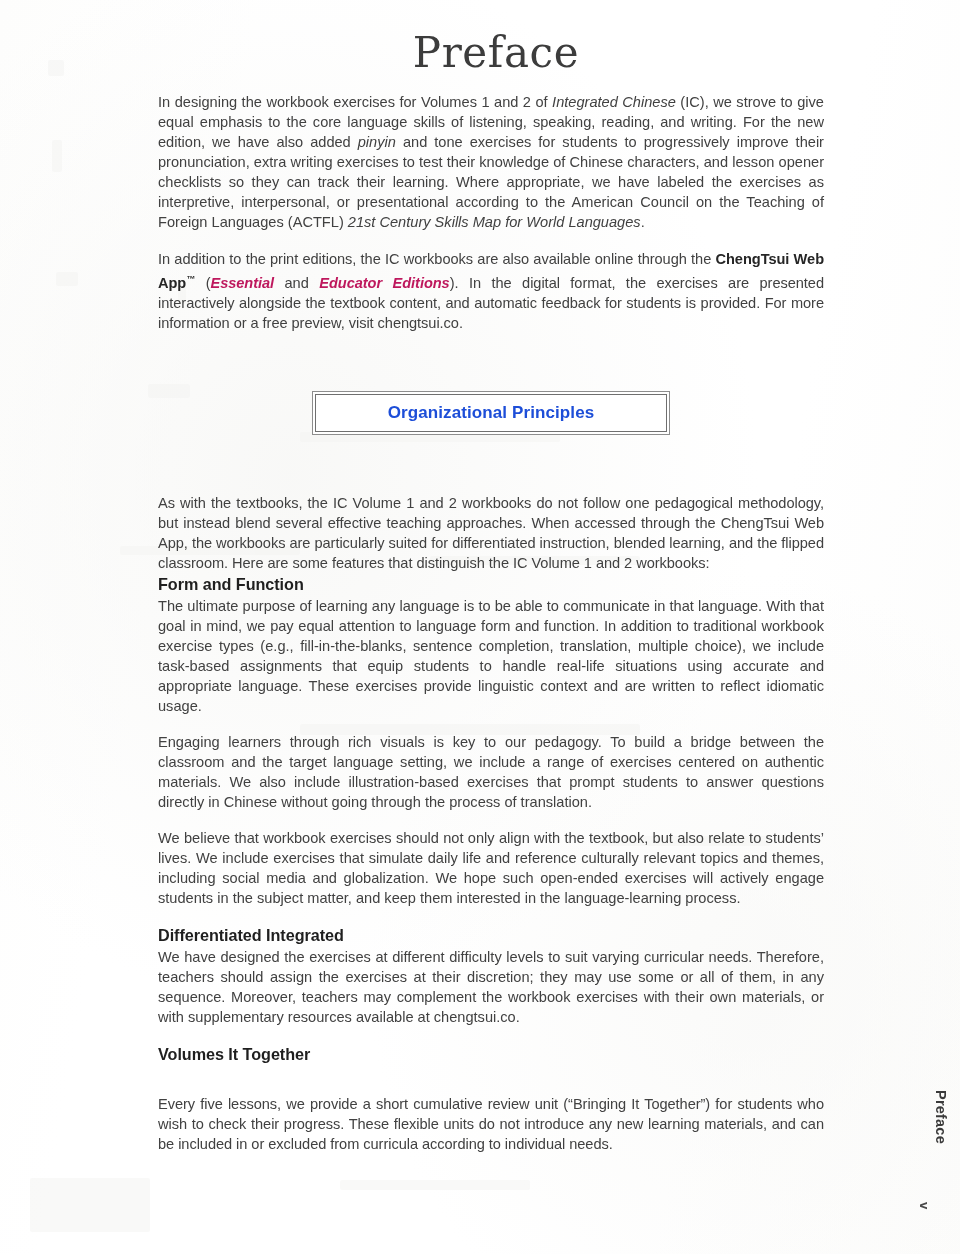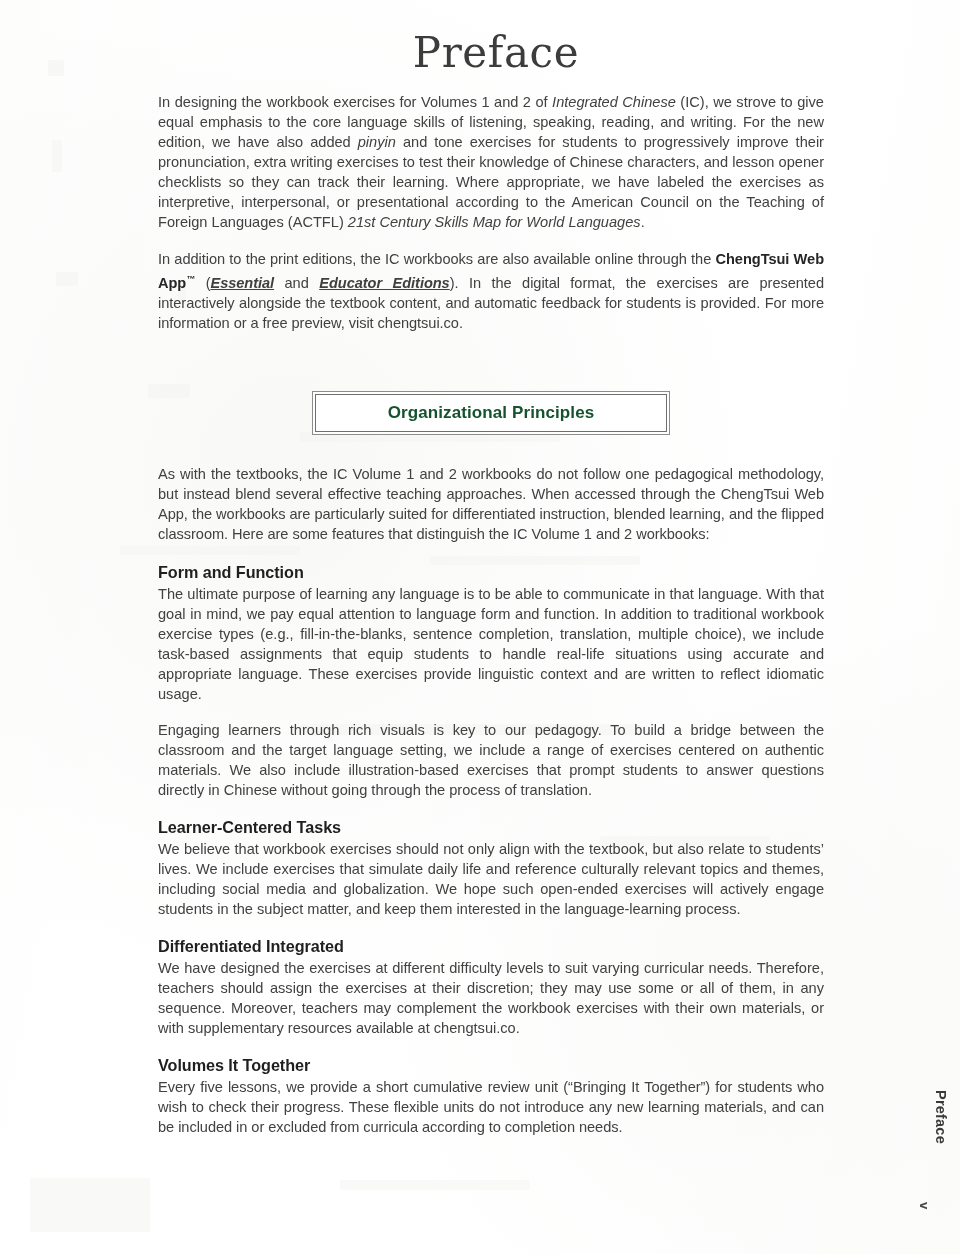--- a/index.html
+++ b/index.html
@@ -72,25 +72,25 @@
     line-height: 20px;
     text-align: justify;
     text-justify: inter-word;
     color: #414141;
     hyphens: none;
   }
   p.body + p.body { margin-top: 17px; }
 
   .b    { font-weight: 700; color: #262626; }
   .i    { font-style: italic; }
-  .bi   { font-weight: 700; font-style: italic; color: #404040; text-decoration: underline; }
+  .bi   { font-weight: 700; font-style: italic; color: #be185d; }
   .tm   { font-size: 9px; vertical-align: super; font-weight: 700; }
 
   
-  p.tight { letter-spacing: -0.05px; }
+  p.tight { letter-spacing: -0.05px; margin-top: 29px; }
 
   
   .box-wrap {
     position: absolute;
     left: 296px;
     top: 391px;
     width: 358px;
     height: 44px;
   }
   .box-outer {
@@ -103,21 +103,21 @@
     position: absolute;
     inset: 3px;
     border: 1px solid #6f6f6f;
     display: flex;
     align-items: center;
     justify-content: center;
   }
   .box-label {
     font-size: 17px;
     font-weight: 700;
-    color: #14532d;
+    color: #1d4ed8;
     letter-spacing: 0.1px;
   }
 
   
   .col2 {
     position: absolute;
     left: 142px;
     top: 464px;
     width: 666px;
   }
@@ -204,42 +204,41 @@
     <div class="box-outer"></div>
     <div class="box-inner">
       <span class="box-label">Organizational Principles</span>
     </div>
   </div>
 
   <div class="col2">
 
     <p class="body tight">As with the textbooks, the IC Volume 1 and 2 workbooks do not follow one pedagogical methodology, but instead blend several effective teaching approaches. When accessed through the ChengTsui Web App, the workbooks are particularly suited for differentiated instruction, blended learning, and the flipped classroom. Here are some features that distinguish the IC Volume 1 and 2 workbooks:</p>
 
-    <div class="section" style="margin-top:17px;">
+    <div class="section" style="margin-top:0;">
       <h3 class="sub">Form and Function</h3>
       <p class="body">The ultimate purpose of learning any language is to be able to communicate in that language. With that goal in mind, we pay equal attention to language form and function. In addition to traditional workbook exercise types (e.g., fill-in-the-blanks, sentence completion, translation, multiple choice), we include task-based assignments that equip students to handle real-life situations using accurate and appropriate language. These exercises provide linguistic context and are written to reflect idiomatic usage.</p>
     </div>
 
     <div class="section">
       <p class="body">Engaging learners through rich visuals is key to our pedagogy. To build a bridge between the classroom and the target language setting, we include a range of exercises centered on authentic materials. We also include illustration-based exercises that prompt students to answer questions directly in Chinese without going through the process of translation.</p>
     </div>
 
     <div class="section">
-      <h3 class="sub">Learner-Centered Tasks</h3>
       <p class="body">We believe that workbook exercises should not only align with the textbook, but also relate to students’ lives. We include exercises that simulate daily life and reference culturally relevant topics and themes, including social media and globalization. We hope such open-ended exercises will actively engage students in the subject matter, and keep them interested in the language-learning process.</p>
     </div>
 
     <div class="section">
       <h3 class="sub">Differentiated Integrated</h3>
       <p class="body">We have designed the exercises at different difficulty levels to suit varying curricular needs. Therefore, teachers should assign the exercises at their discretion; they may use some or all of them, in any sequence. Moreover, teachers may complement the workbook exercises with their own materials, or with supplementary resources available at chengtsui.co.</p>
     </div>
 
     <div class="section">
       <h3 class="sub">Volumes It Together</h3>
-      <p class="body tight">Every five lessons, we provide a short cumulative review unit (“Bringing It Together”) for students who wish to check their progress. These flexible units do not introduce any new learning materials, and can be included in or excluded from curricula according to completion needs.</p>
+      <p class="body tight">Every five lessons, we provide a short cumulative review unit (“Bringing It Together”) for students who wish to check their progress. These flexible units do not introduce any new learning materials, and can be included in or excluded from curricula according to individual needs.</p>
     </div>
 
   </div>
 
   <div class="margin-tab">
     <span class="rot">Preface</span>
   </div>
 
   <div class="page-num">
     <span class="rot">v</span>

